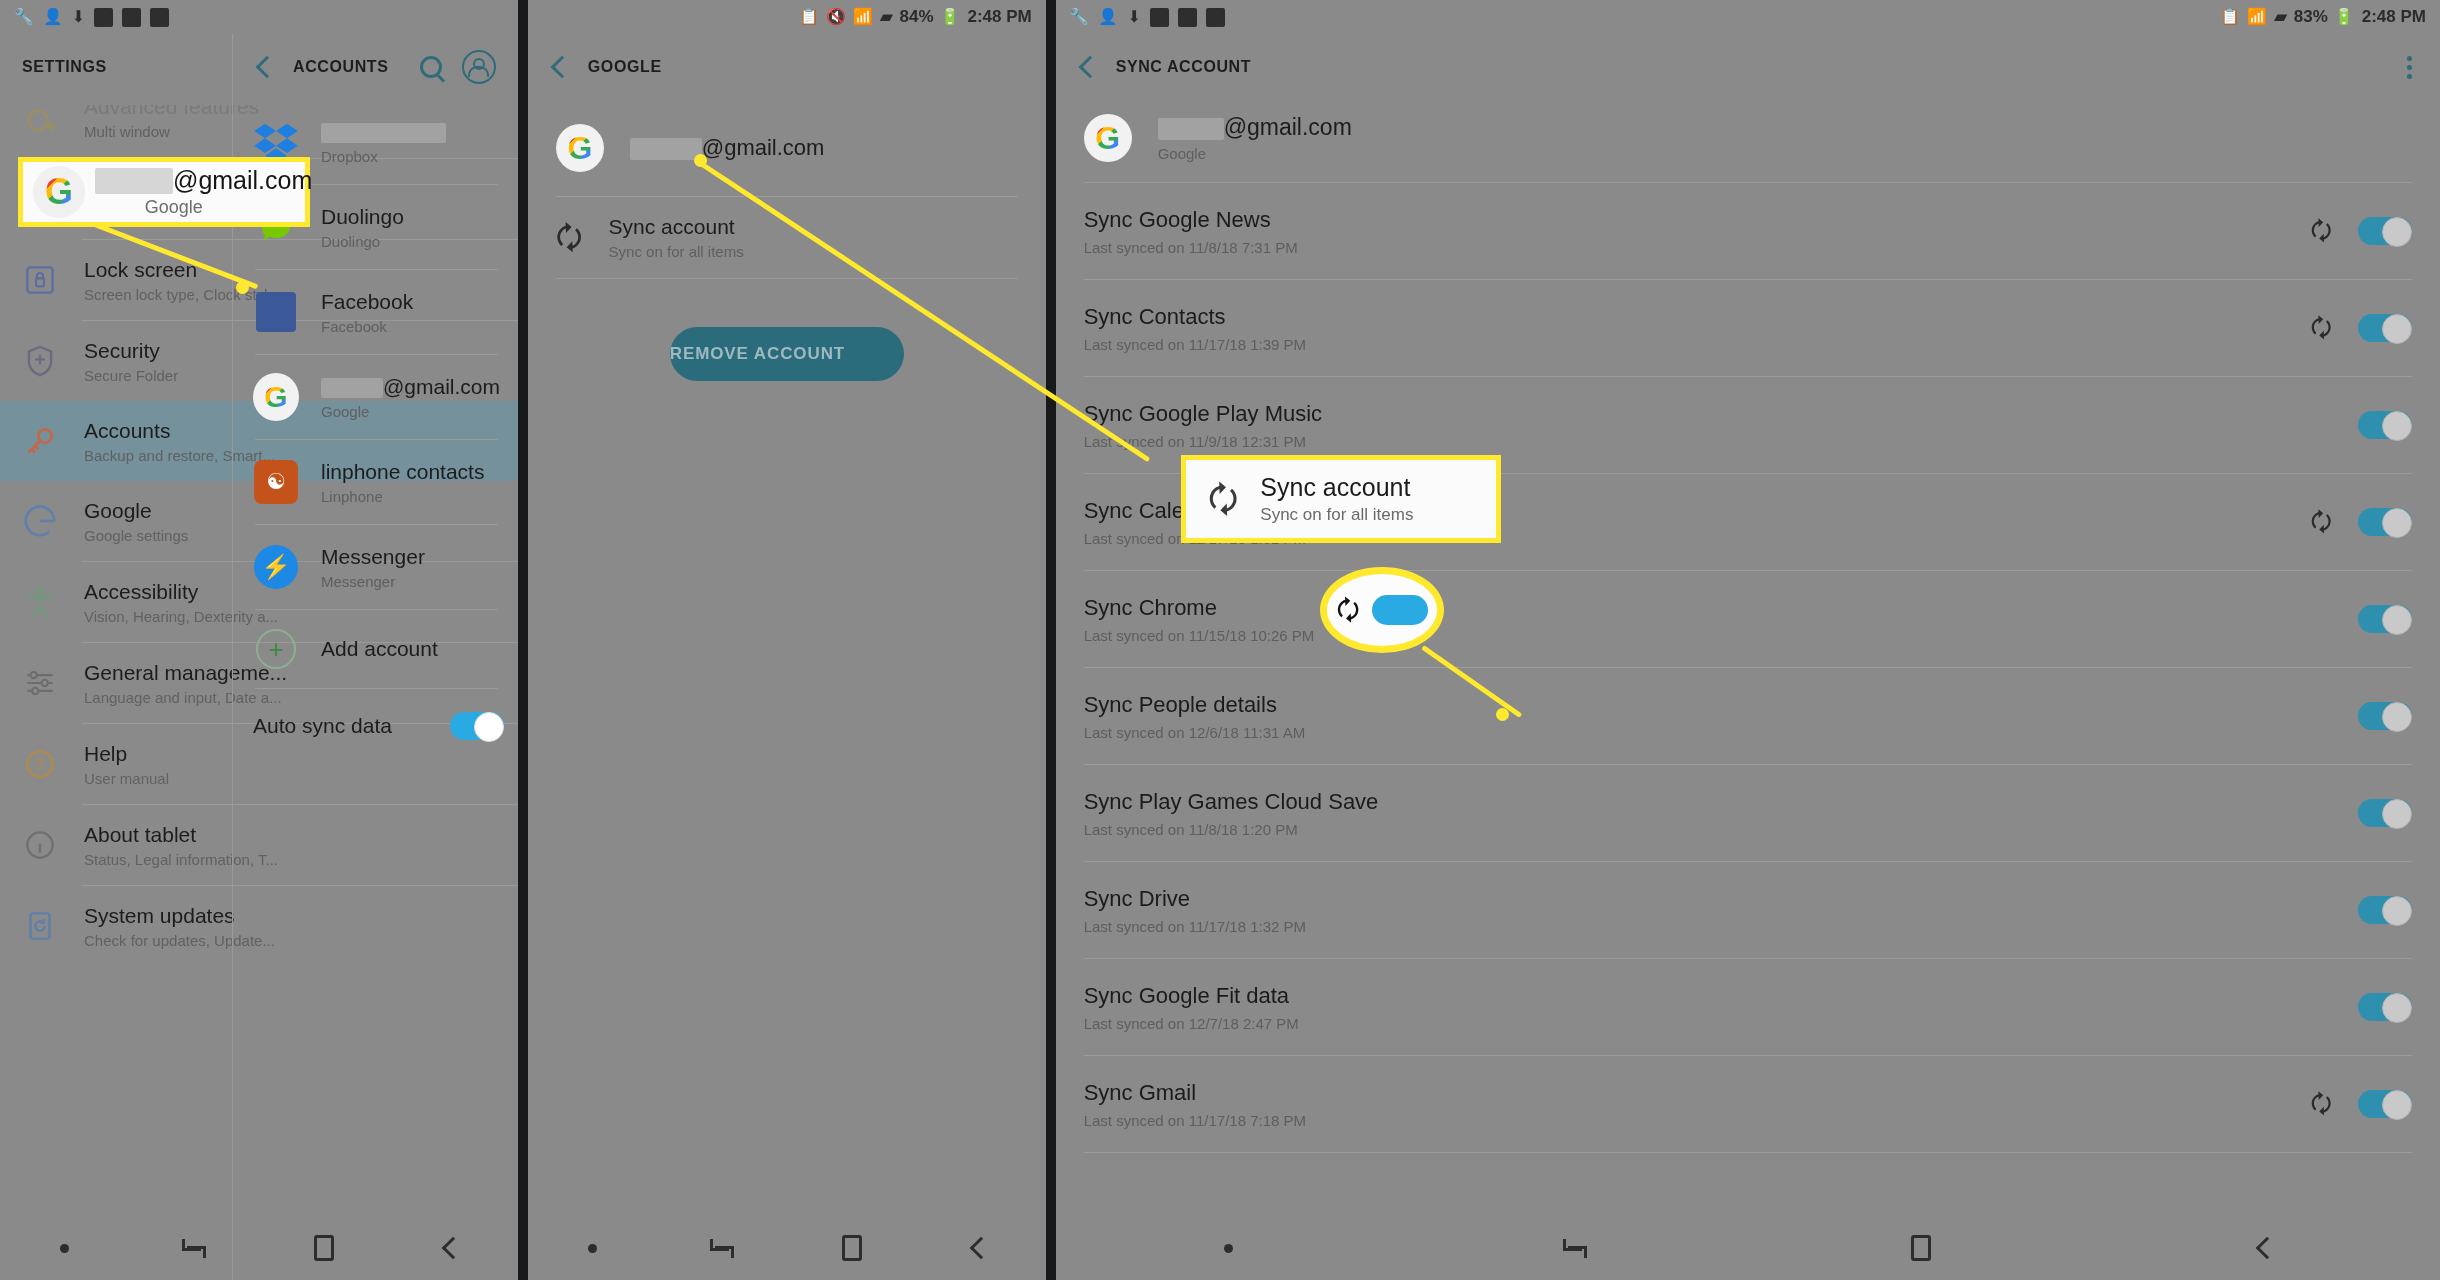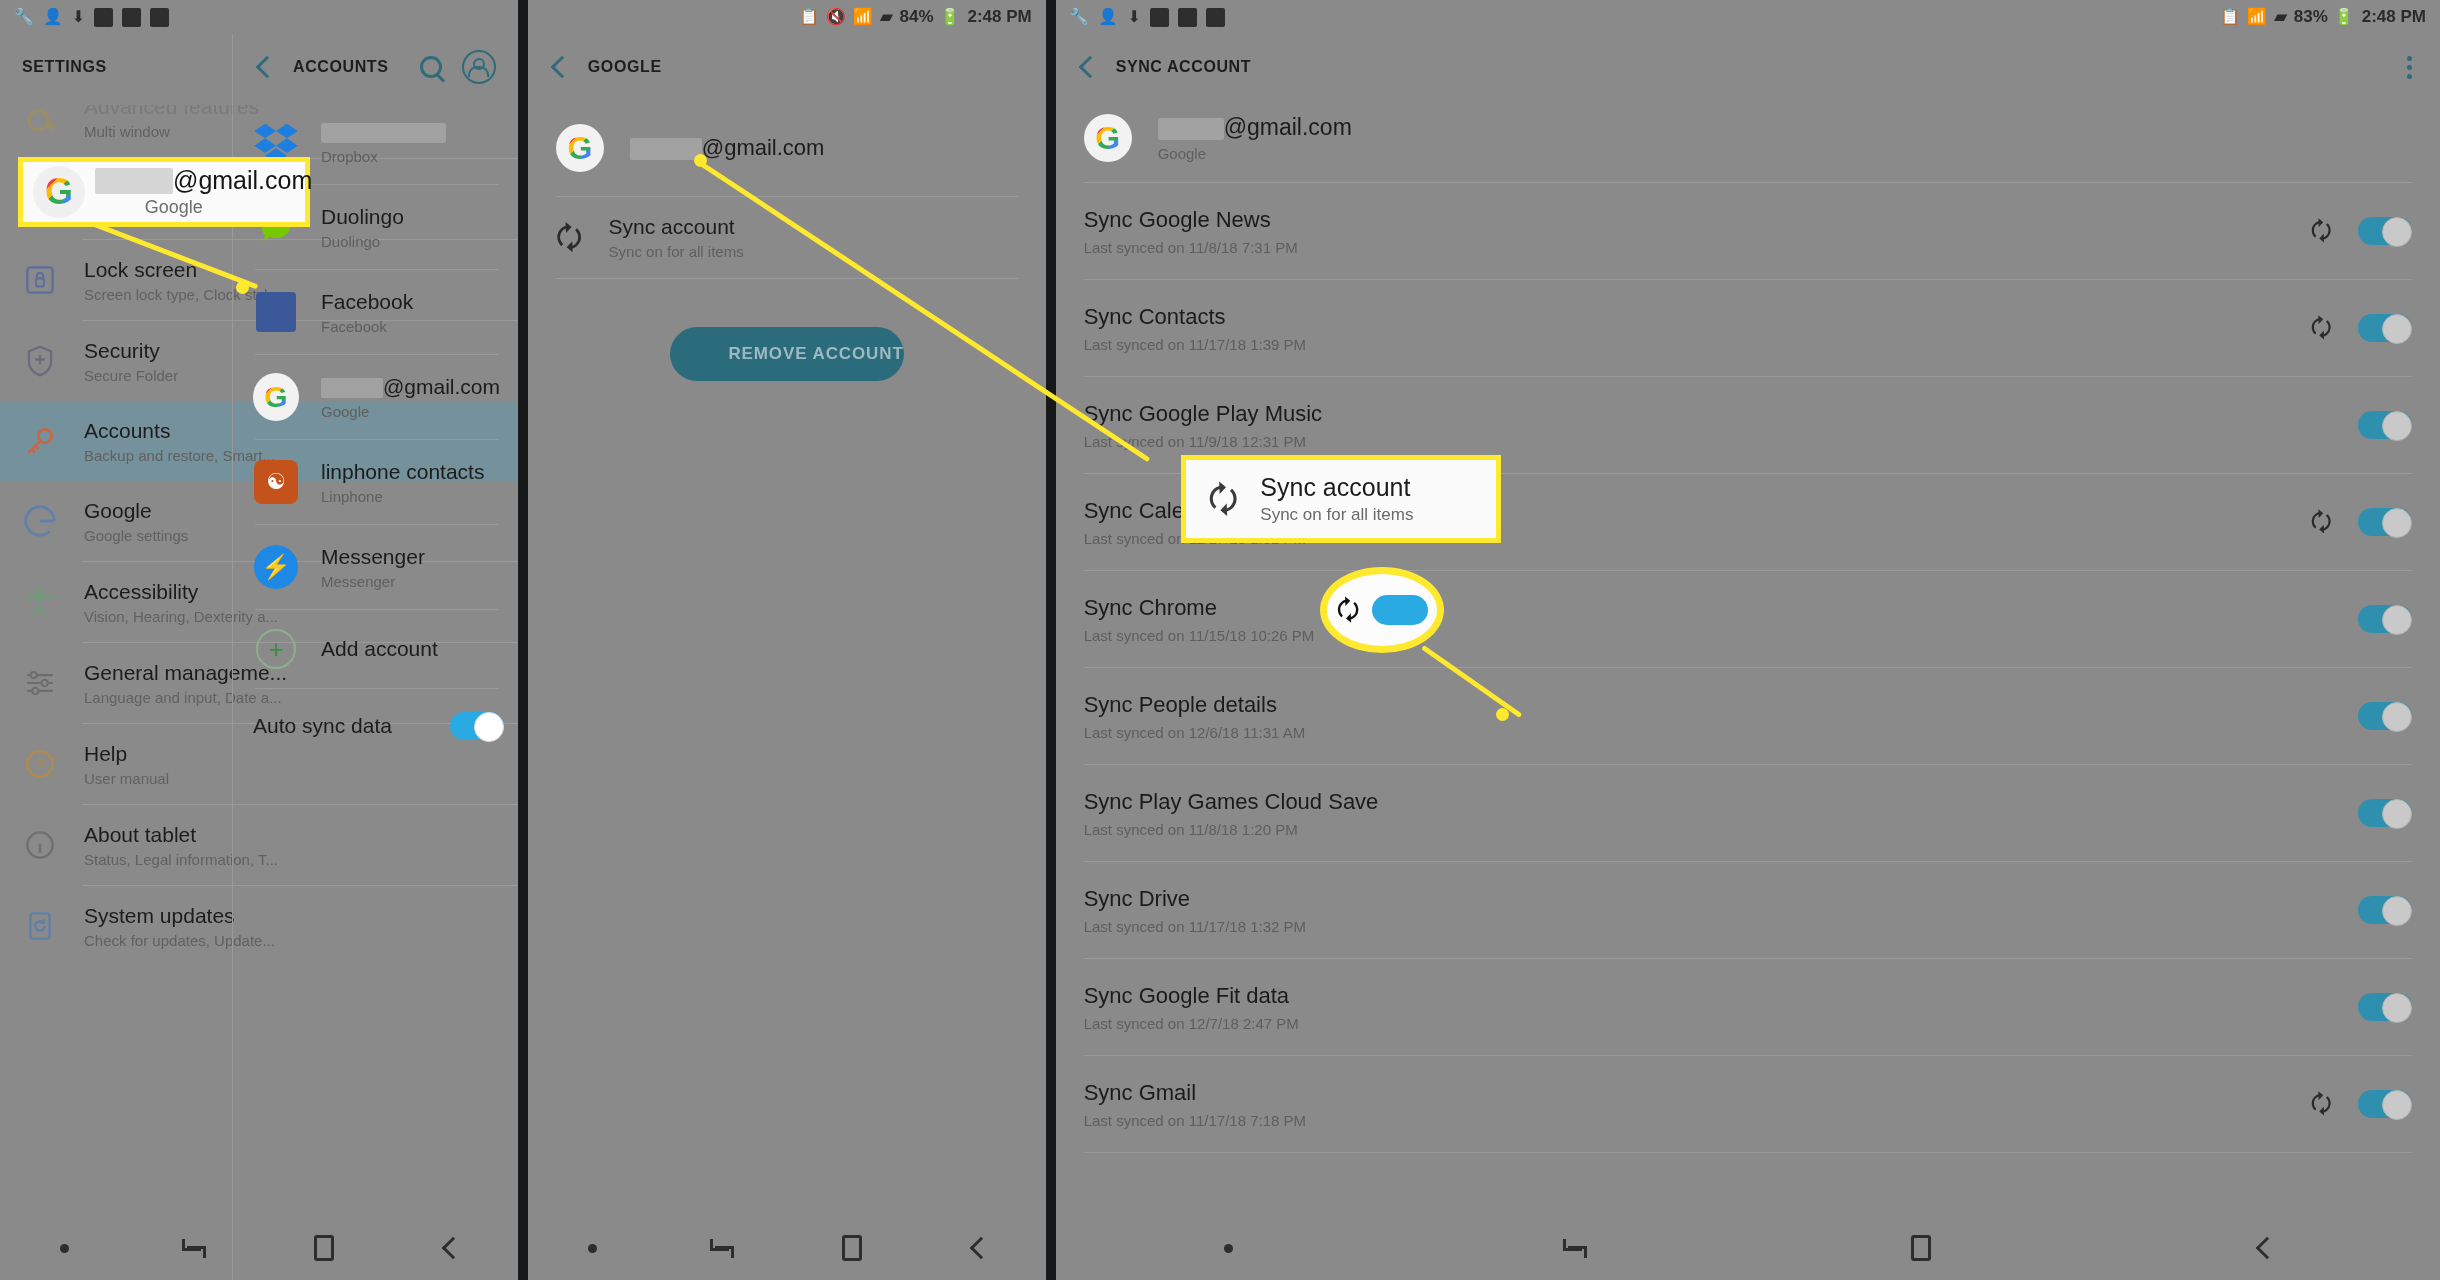--- a/index.html
+++ b/index.html
@@ -79,21 +79,21 @@
 
   .sync-arrows { font-size:24px; color:#2b2b2b; display:inline-block; line-height:1; }
 
   
   .g-acc-row { display:flex; align-items:center; gap:26px; padding:24px 28px; }
   .g-sync-row { display:flex; align-items:center; gap:26px; padding:18px 28px; }
   .g-line { height:1px; background:#9a9a9a; margin:0 28px; }
   .btn-remove {
     display:block; margin:48px auto 0; width:234px; height:54px; border-radius:30px;
     background:#2a6b7c; color:#9fb9c1; font-size:17px; font-weight:bold; letter-spacing:.9px;
-    border:none; text-align:right; line-height:54px;
+    border:none; text-align:left; line-height:54px;
   }
 
   
   .sync-acc-head { display:flex; align-items:center; gap:26px; padding:14px 28px 20px; }
   .sync-row { display:flex; align-items:center; padding:16px 28px; min-height:96px; }
   .sync-left { display:flex; flex-direction:column; gap:6px; flex:1; }
   .sync-name { font-size:22px; color:#1b1b1b; }
   .sync-when { font-size:15px; color:#5e5e5e; }
   .sync-right { display:flex; align-items:center; gap:26px; }
   .sync-hair { height:1px; background:#9a9a9a; margin:0 28px; }

